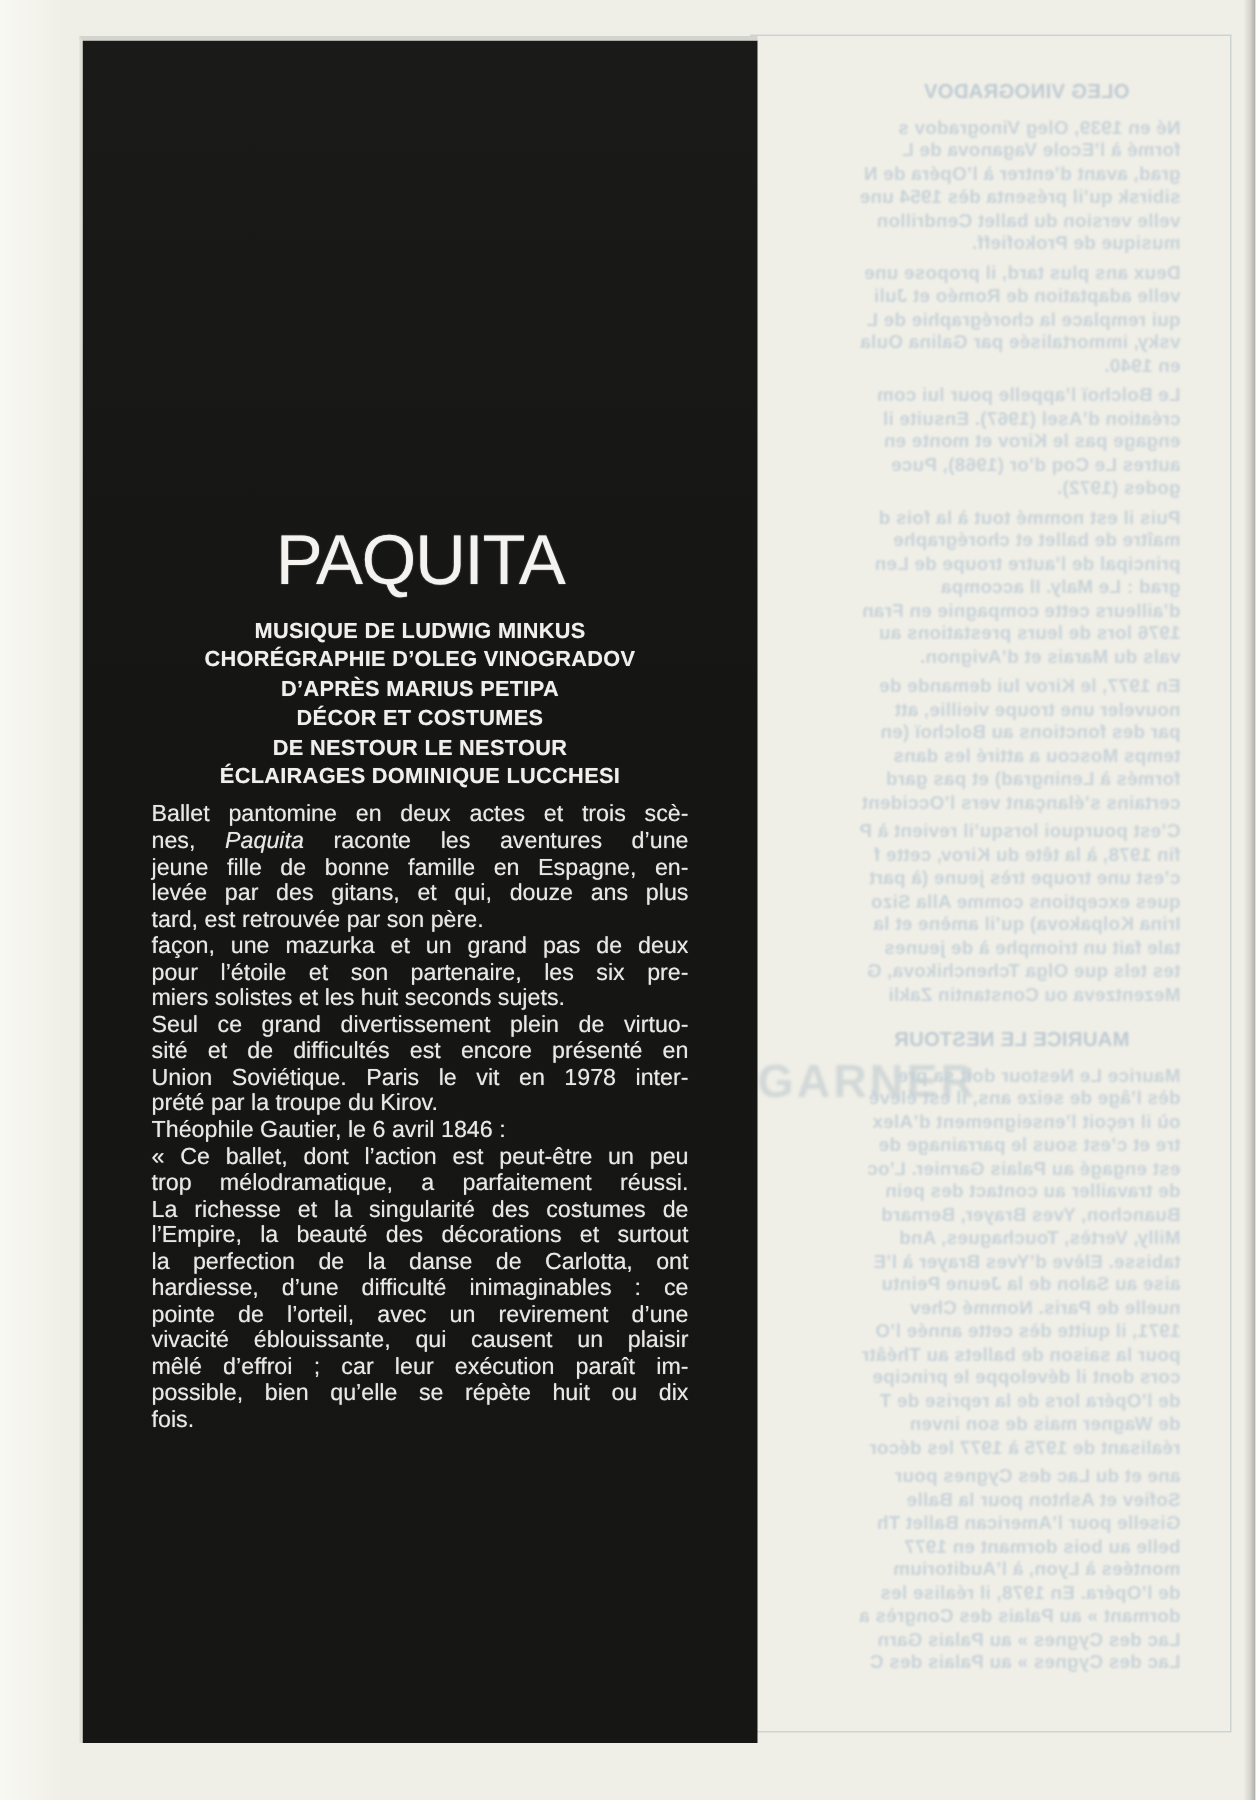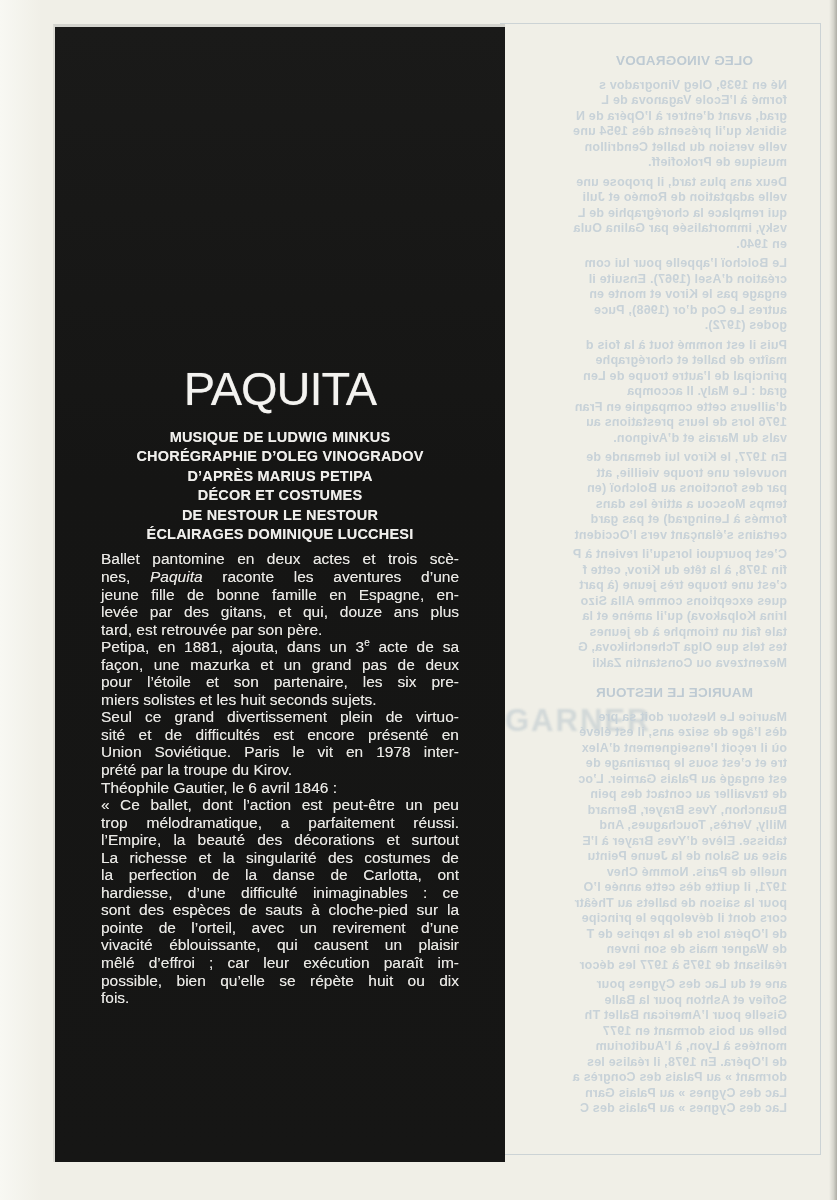--- a/index.html
+++ b/index.html
@@ -41,21 +41,21 @@
   .ghost-large{
     position:absolute;left:505px;top:703px;z-index:0;
     font-weight:700;font-size:31px;letter-spacing:2px;
     color:rgba(165,183,196,.40);filter:blur(1px);
   }
   
   .panel{
     position:absolute;left:53px;top:24px;width:452px;height:1138px;z-index:2;
     box-sizing:border-box;border-top:3px solid #d4d4ce;border-left:2px solid #deddd6;
     background:linear-gradient(180deg,#1a1a19,#151514 40%,#161615);
-    color:var(--panel-text);padding:18px 46px 0 46px;overflow:hidden;
+    color:var(--panel-text);padding:2px 46px 0 46px;overflow:hidden;
   }
   .title{
     margin:320px 0 0 0;text-align:center;font-weight:400;line-height:47px;
     font-size:47px;letter-spacing:-1px;color:#f4f3f0;
     text-shadow:0 0 1px rgba(255,255,255,.55);
   }
   .credits{
     margin-top:16px;text-align:center;font-weight:700;
     font-size:14.5px;line-height:19.4px;letter-spacing:.2px;color:#f0efec;
     text-shadow:0 0 .5px rgba(255,255,255,.5);
@@ -172,36 +172,34 @@
         <div class="credit-line">DÉCOR ET COSTUMES</div>
         <div class="credit-line">DE NESTOUR LE NESTOUR</div>
         <div class="credit-line">ÉCLAIRAGES DOMINIQUE LUCCHESI</div>
       </div>
     <div class="bodytext" id="bodylines">
         <div class="bline just">Ballet pantomine en deux actes et trois scè-</div>
         <div class="bline just"><span>nes, </span><span class="it">Paquita</span><span> raconte les aventures d’une</span></div>
         <div class="bline just">jeune fille de bonne famille en Espagne, en-</div>
         <div class="bline just">levée par des gitans, et qui, douze ans plus</div>
         <div class="bline">tard, est retrouvée par son père.</div>
-        <div class="bline just"><span>Petipa, en 1881, ajouta, dans un 3</span><span class="sup">e</span><span> acte de sa</span></div>
         <div class="bline just">façon, une mazurka et un grand pas de deux</div>
         <div class="bline just">pour l’étoile et son partenaire, les six pre-</div>
         <div class="bline">miers solistes et les huit seconds sujets.</div>
         <div class="bline just">Seul ce grand divertissement plein de virtuo-</div>
         <div class="bline just">sité et de difficultés est encore présenté en</div>
         <div class="bline just">Union Soviétique. Paris le vit en 1978 inter-</div>
         <div class="bline">prété par la troupe du Kirov.</div>
         <div class="bline">Théophile Gautier, le 6 avril 1846 :</div>
         <div class="bline just">« Ce ballet, dont l’action est peut-être un peu</div>
         <div class="bline just">trop mélodramatique, a parfaitement réussi.</div>
+        <div class="bline just">La richesse et la singularité des costumes de</div>
         <div class="bline just">l’Empire, la beauté des décorations et surtout</div>
-        <div class="bline just">La richesse et la singularité des costumes de</div>
         <div class="bline just">la perfection de la danse de Carlotta, ont</div>
         <div class="bline just">hardiesse, d’une difficulté inimaginables : ce</div>
-        <div class="bline just">sont des espèces de sauts à cloche-pied sur la</div>
         <div class="bline just">pointe de l’orteil, avec un revirement d’une</div>
         <div class="bline just">vivacité éblouissante, qui causent un plaisir</div>
         <div class="bline just">mêlé d’effroi ; car leur exécution paraît im-</div>
         <div class="bline just">possible, bien qu’elle se répète huit ou dix</div>
         <div class="bline">fois.</div>
       </div>
   </div>
 
   <div class="page-edge"></div>
 </div>

